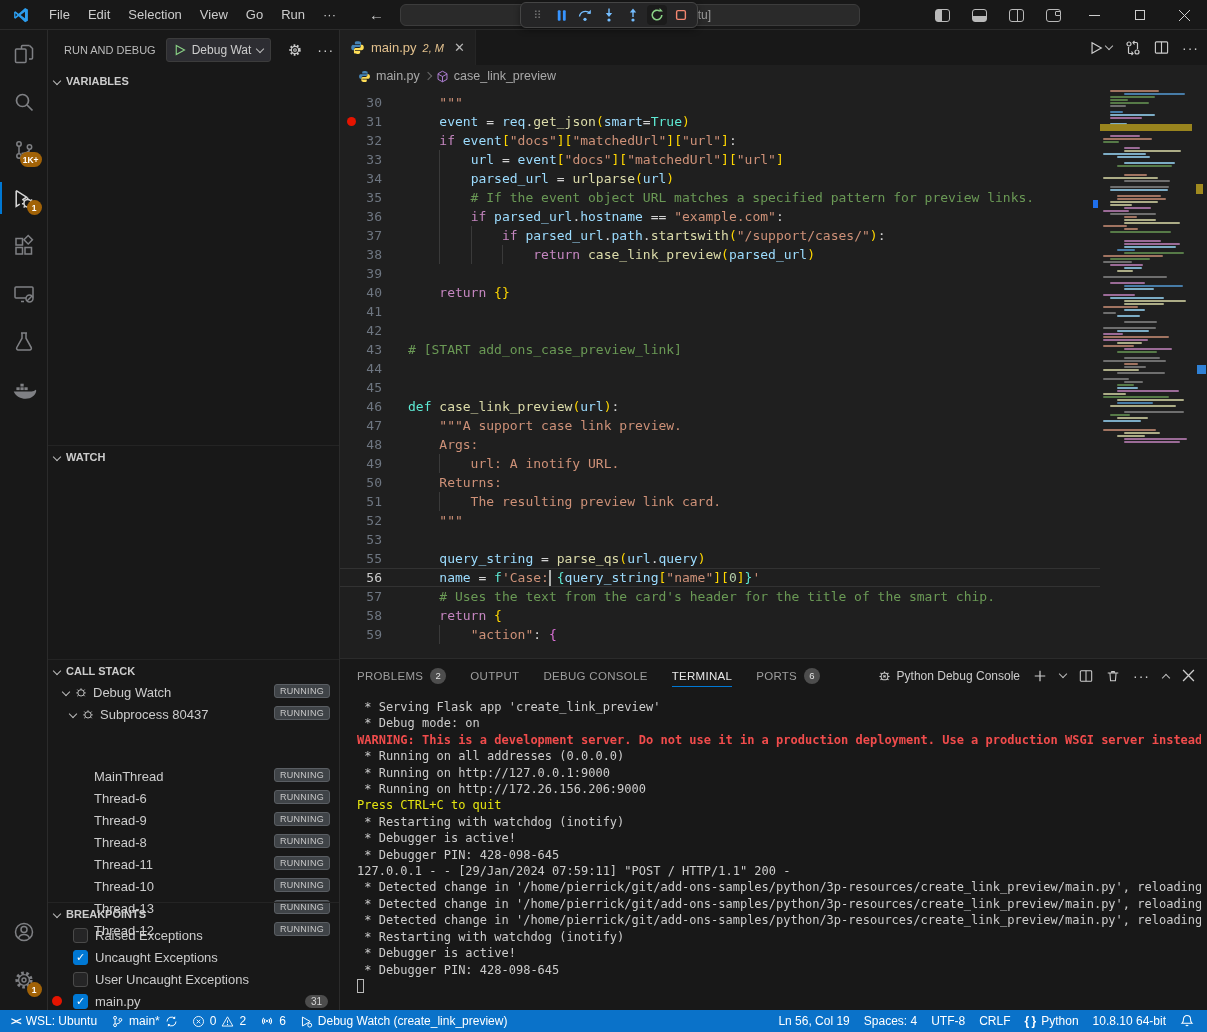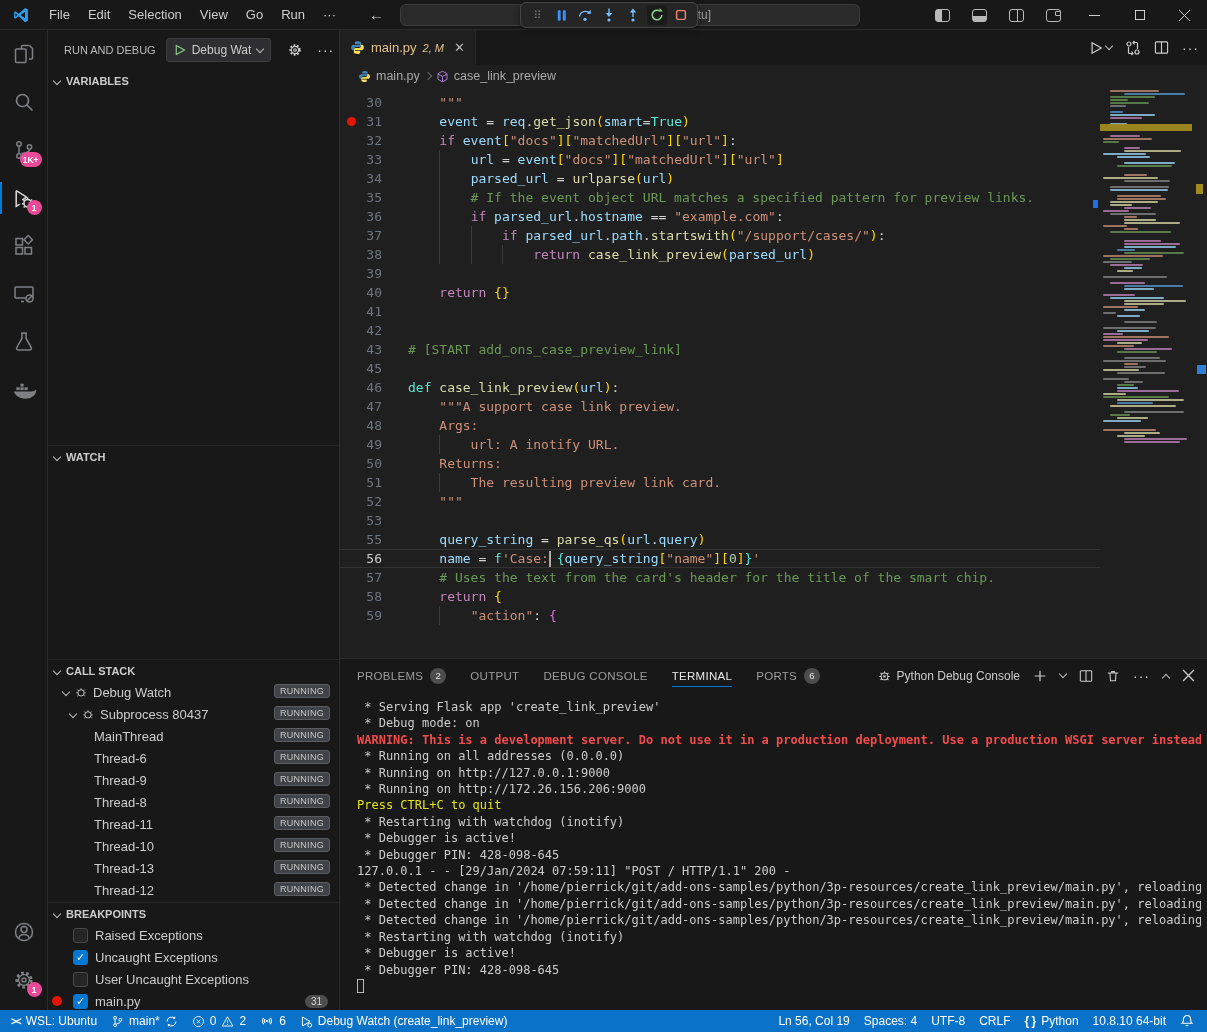--- a/index.html
+++ b/index.html
@@ -31,21 +31,21 @@
   .layout-ic.grid::after{content:'';position:absolute;right:-1px;top:1px;width:4px;height:3px;border:1px solid #b9b9b9;border-radius:1px;background:#181818;}
   .win-btn{width:45px;height:30px;display:flex;align-items:center;justify-content:center;color:#cccccc;}
 
   
   .activitybar{position:absolute;left:0;top:30px;width:48px;height:980px;background:#181818;
     border-right:1px solid #2b2b2b;display:flex;flex-direction:column;align-items:center;}
   .act-item{width:48px;height:48px;display:flex;align-items:center;justify-content:center;position:relative;color:#7f8084;}
   .act-item.active{color:#d7d7d7;}
   .act-item.active::before{content:'';position:absolute;left:0;top:8px;bottom:8px;width:2px;background:#0078d4;}
   .act-badge{position:absolute;right:6px;bottom:7px;min-width:15px;height:15px;padding:0 3px;border-radius:9px;
-    background:#ec4899;color:#fff;font-size:8.5px;font-weight:bold;display:flex;align-items:center;justify-content:center;}
+    background:#a16207;color:#fff;font-size:8.5px;font-weight:bold;display:flex;align-items:center;justify-content:center;}
   .act-spacer{flex:1;}
 
   
   .sidebar{position:absolute;left:48px;top:30px;width:292px;height:980px;background:#181818;border-right:1px solid #2b2b2b;}
   .sb-header{position:absolute;left:0;top:0;right:0;height:40px;display:flex;align-items:center;padding-left:16px;}
   .sb-title{font-size:11px;color:#bbbbbb;}
   .launch-box{margin-left:10px;height:24px;background:#2d2d32;border:1px solid #3c3c3c;border-radius:3px;
     display:flex;align-items:center;padding:0 7px;gap:6px;}
   .launch-label{font-size:12px;color:#cccccc;}
   .sb-sec-header{position:absolute;left:0;right:0;height:22px;display:flex;align-items:center;gap:6px;
@@ -333,21 +333,21 @@
         </div>
         <div class="cs-row" style="padding-left: 22px;">
           <span class="chev"></span>
           <svg width="14" height="14" viewBox="0 0 16 16" fill="none" stroke="#c5c5c5" stroke-width="1.1" style="flex:none">
             <circle cx="8" cy="9" r="3.6"></circle>
             <path d="M8 5.4V3.8M5 6.5L3.8 5.2M11 6.5l1.2-1.3M4.4 9H2.6M13.4 9h-1.8M5 11.5l-1.3 1.3M11 11.5l1.3 1.3"></path>
           </svg>
           <span class="cs-label">Subprocess 80437</span>
           <span class="run-badge">RUNNING</span>
         </div>
-        <div class="cs-row" style="padding-left: 46px;">
+        <div class="cs-row" style="padding-left: 46px; margin-top: 40px;">
           <span class="cs-label">MainThread</span>
           <span class="run-badge">RUNNING</span>
         </div>
         <div class="cs-row" style="padding-left: 46px;">
           <span class="cs-label">Thread-6</span>
           <span class="run-badge">RUNNING</span>
         </div>
         <div class="cs-row" style="padding-left: 46px;">
           <span class="cs-label">Thread-9</span>
           <span class="run-badge">RUNNING</span>
@@ -523,20 +523,26 @@
             <div class="gutter">
               <span class="lnum">42</span>
             </div>
             <div class="lcontent">&nbsp;</div>
           </div>
           <div class="code-line">
             <div class="gutter">
               <span class="lnum">43</span>
             </div>
             <div class="lcontent"><span class="tk-cm"># [START add_ons_case_preview_link]</span></div>
+          </div>
+          <div class="code-line">
+            <div class="gutter">
+              <span class="lnum">44</span>
+            </div>
+            <div class="lcontent">&nbsp;</div>
           </div>
           <div class="code-line">
             <div class="gutter">
               <span class="lnum">45</span>
             </div>
             <div class="lcontent">&nbsp;</div>
           </div>
           <div class="code-line">
             <div class="gutter">
               <span class="lnum">46</span>

